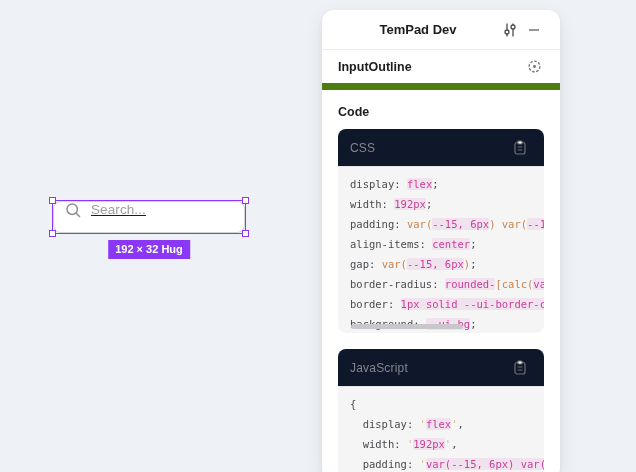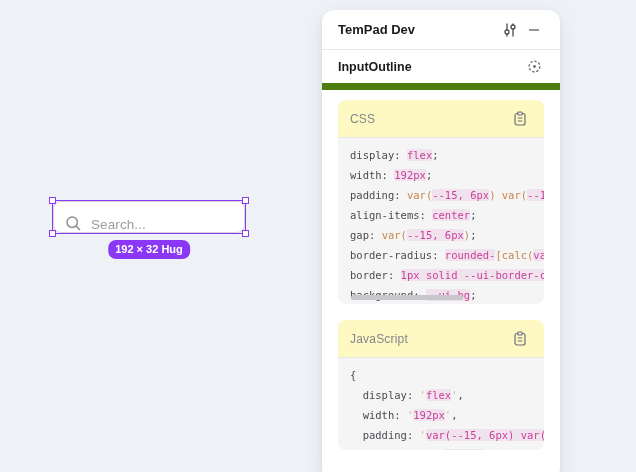--- a/index.html
+++ b/index.html
@@ -13,57 +13,57 @@
 
   
   .selection-box {
     position: absolute; left: 53px; top: 201px; width: 192px; height: 32px;
   }
   .search-input {
     position: absolute; inset: 0;
     background: #ffffff;
     border: 1px solid #d4d4d9;
     border-radius: 8px;
-    display: flex; align-items: flex-end;
-    padding-left: 11px; gap: 9px;
+    display: flex; align-items: flex-start;
+    padding-left: 11px; gap: 9px; text-decoration: underline;
   }
   .search-input .ph { color: #9c9ca2; font-size: 13.5px; letter-spacing: .1px; }
   .sel-outline {
     position: absolute; inset: -1px;
     border: 1.5px solid #8a38f5;
     pointer-events: none;
   }
   .handle {
     position: absolute; width: 7px; height: 7px;
     background: #fff; border: 1.2px solid #8a38f5;
   }
   .handle.tl { left: -4px; top: -4px; }
   .handle.tr { right: -4px; top: -4px; }
   .handle.bl { left: -4px; bottom: -4px; }
   .handle.br { right: -4px; bottom: -4px; }
   .size-badge {
     position: absolute; top: 39px; left: 50%; transform: translateX(-50%);
     background: #8a38f5; color: #fff;
     font-size: 11px; font-weight: 700;
-    padding: 3px 7px 4px; border-radius: 8px;
+    padding: 3px 7px 4px; border-radius: 0;
     white-space: nowrap;
   }
 
   
   .panel {
     position: absolute; left: 322px; top: 10px; width: 238px; height: 470px;
     background: #ffffff; border-radius: 12px;
     box-shadow: 0 2px 5px rgba(0,0,0,.05), 0 6px 20px rgba(20,30,50,.08);
   }
   .panel-header {
     height: 40px; display: flex; align-items: center;
     padding: 0 14px 0 16px;
     border-bottom: 1px solid #e9e9eb;
   }
-  .panel-title { font-size: 13px; font-weight: 700; flex: 1; }
+  .panel-title { font-size: 13px; font-weight: 700; flex: 1; text-align: center; }
   .icon-btn {
     width: 24px; height: 24px; display: flex; align-items: center; justify-content: center;
     cursor: pointer; border-radius: 4px;
   }
   .component-row {
     height: 40px; display: flex; align-items: center;
     padding: 0 14px 0 16px;
     border-bottom: 7px solid #4d7c0f;
   }
   .component-name { font-size: 12.5px; font-weight: 700; flex: 1; }
@@ -76,21 +76,21 @@
     margin: 10px 16px 0;
     border-radius: 8px;
     background: #f5f5f6;
     overflow: hidden;
     position: relative;
   }
   .code-card.js { margin-top: 16px; }
   .code-card-header {
     height: 38px; display: flex; align-items: center;
     padding: 8px 12px;
-    background: #fef9c3;
+    background: #0f172a;
     border-bottom: 1px solid #e7e7e9;
     justify-content: space-between;
   }
   .code-card-label { font-size: 12px; color: #85858a; flex: 1; letter-spacing: .2px; }
   .code-body {
     padding: 7px 0 0 12px;
     font-family: "DejaVu Sans Mono", "Liberation Mono", monospace;
     font-size: 10.5px;
     line-height: 20px;
     white-space: pre;
@@ -154,20 +154,21 @@
   <div class="component-row">
     <div class="component-name">InputOutline</div>
     <div class="icon-btn">
       <svg width="15" height="15" viewBox="0 0 15 15" fill="none" stroke="#6e6e73" stroke-width="1.3" stroke-dasharray="2.4 1.7">
         <circle cx="7.5" cy="7.5" r="5.4"></circle>
         <circle cx="7.5" cy="7.5" r="1.4" fill="#6e6e73" stroke="none"></circle>
       </svg>
     </div>
   </div>
 
+  <div class="section-label">Code</div>
 
   <div class="code-card css">
     <div class="code-card-header">
       <span class="code-card-label">CSS</span>
       <div class="icon-btn">
         <svg width="14" height="15" viewBox="0 0 14 15" fill="none" stroke="#6e6e73" stroke-width="1.2">
           <rect x="2" y="2.5" width="10" height="11.5" rx="2"></rect>
           <rect x="4.8" y="1" width="4.4" height="3" rx="1" fill="#f1f1f2"></rect>
           <line x1="4.7" y1="7" x2="9.3" y2="7"></line>
           <line x1="4.7" y1="10" x2="9.3" y2="10"></line>

